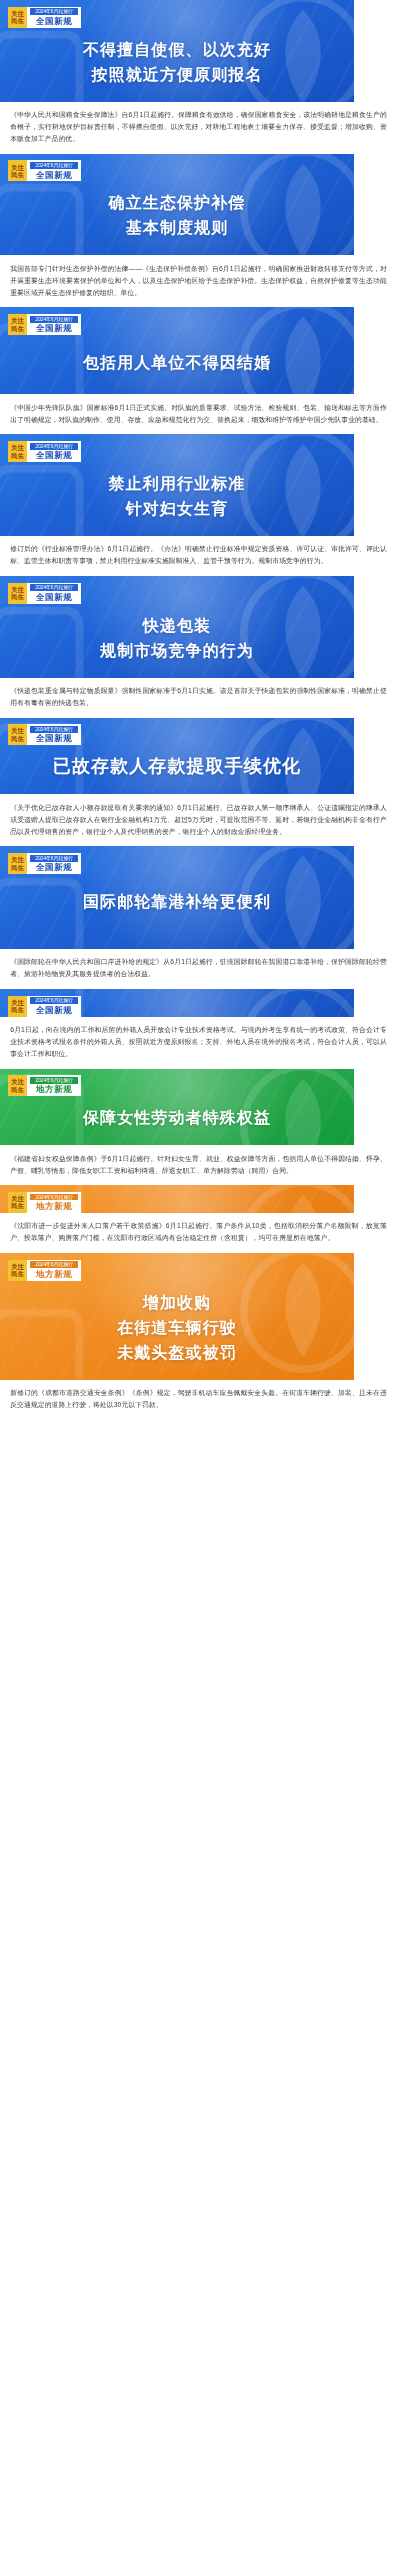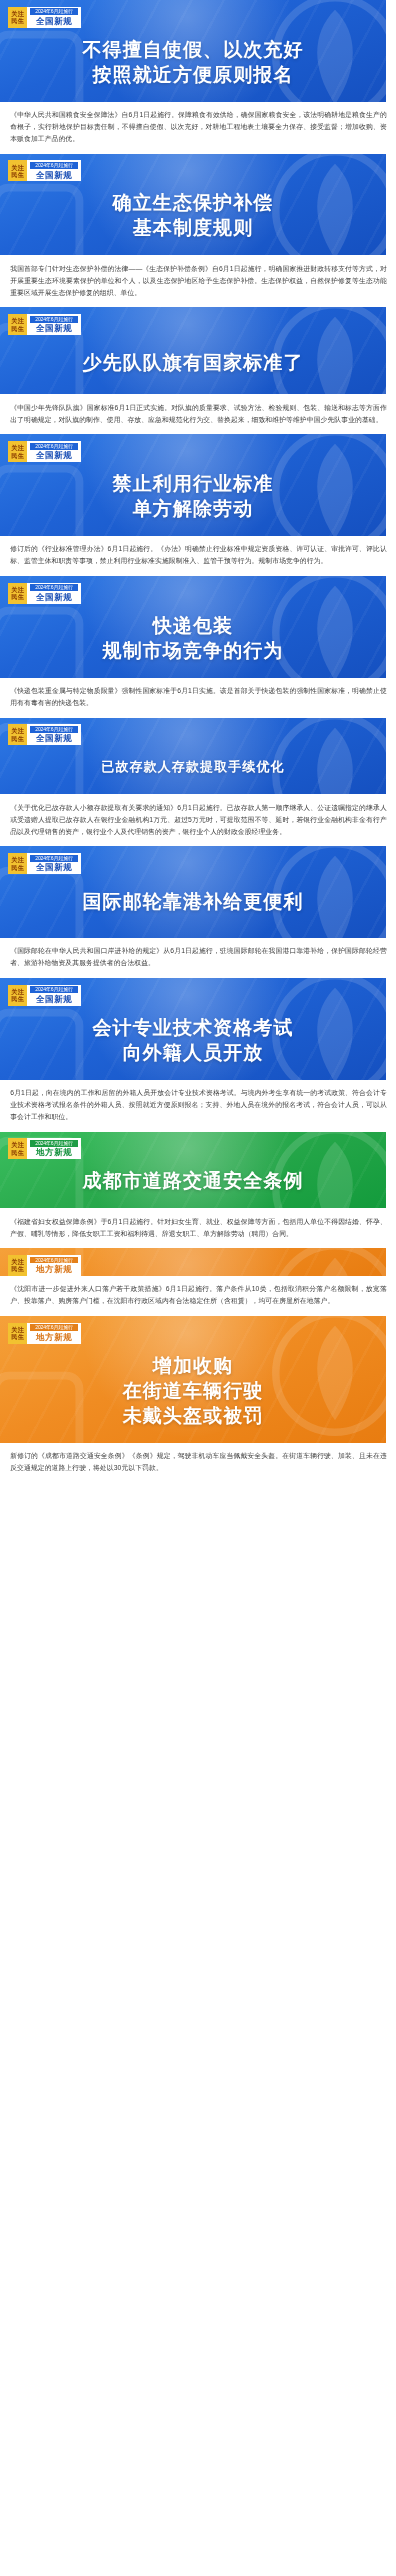--- a/index.html
+++ b/index.html
@@ -13,21 +13,21 @@
     -webkit-font-smoothing: antialiased;
   }
   .page {
     width: 397px;
     position: relative;
     overflow: hidden;
   }
   
   .card {
     position: relative;
-    width: 386px;
+    width: 354px;
     box-sizing: border-box;
     overflow: hidden;
   }
   .card.blue {
     background: linear-gradient(160deg, #2f7ae5 0%, #1f63d6 40%, #1550c0 100%);
   }
   .card.green {
     background: linear-gradient(160deg, #3bbf5f 0%, #29a94c 45%, #139b3c 100%);
   }
   .card.orange {
@@ -131,21 +131,21 @@
   .card.green .badge-scope { color: #14913d; }
   .card.orange .badge-scope { color: #d9761a; }
 
   
   .headline {
     position: relative;
     z-index: 5;
     text-align: center;
     color: #ffffff;
     font-weight: bold;
-    font-size: 19px;
+    font-size: 16px;
     line-height: 25px;
     letter-spacing: 1.1px;
     padding: 9px 17px 15px 17px;
     text-shadow: 0 1.1px 3.4px rgba(0,0,0,.22);
   }
   .headline .ln { display: block; white-space: nowrap; }
 
   
   .body-text {
     padding: 7.4px 10.2px 8.5px 10.2px;
@@ -228,21 +228,21 @@
       <div class="badge-left">
         <span>关注</span>
         <span>民生</span>
       </div>
       <div class="badge-right">
         <div class="badge-date">2024年6月起施行</div>
         <div class="badge-scope">全国新规</div>
       </div>
     </div>
     <div class="headline" style="padding: 15px 17px 19.3px;">
-          <span class="ln">少先队队旗有国家标准了</span>
+          <span class="ln">包括用人单位不得因结婚</span>
         </div>
   </div>
 <div class="body-text">《中国少年先锋队队旗》国家标准6月1日正式实施。对队旗的质量要求、试验方法、检验规则、包装、输送和标志等方面作出了明确规定，对队旗的制作、使用、存放、应急和规范化行为交、替换起来，细致和维护等维护中国少先队事业的基础。</div>
   <div class="card blue">
     <div class="diag"></div>
     <div class="glow"></div>
     <svg class="wm" viewBox="0 0 100 100">
       <circle cx="50" cy="50" r="40" fill="none" stroke="#ffffff" stroke-width="5"></circle>
       <path d="M50 18 C 66 34, 66 58, 50 82 C 34 58, 34 34, 50 18 Z" fill="#ffffff"></path>
     </svg>
@@ -254,21 +254,21 @@
         <span>关注</span>
         <span>民生</span>
       </div>
       <div class="badge-right">
         <div class="badge-date">2024年6月起施行</div>
         <div class="badge-scope">全国新规</div>
       </div>
     </div>
     <div class="headline">
           <span class="ln">禁止利用行业标准</span>
-          <span class="ln">单方解除劳动</span>
+          <span class="ln">针对妇女生育</span>
         </div>
   </div>
 <div class="body-text">修订后的《行业标准管理办法》6月1日起施行。《办法》明确禁止行业标准中规定资质资格、许可认证、审批许可、评比认标、监管主体和职责等事项，禁止利用行业标准实施限制准入、监管干预等行为。规制市场竞争的行为。</div>
   <div class="card blue">
     <div class="diag"></div>
     <div class="glow"></div>
     <svg class="wm" viewBox="0 0 100 100">
       <circle cx="50" cy="50" r="40" fill="none" stroke="#ffffff" stroke-width="5"></circle>
       <path d="M50 18 C 66 34, 66 58, 50 82 C 34 58, 34 34, 50 18 Z" fill="#ffffff"></path>
     </svg>
@@ -304,21 +304,21 @@
     <div class="badge-wrap">
       <div class="badge-left">
         <span>关注</span>
         <span>民生</span>
       </div>
       <div class="badge-right">
         <div class="badge-date">2024年6月起施行</div>
         <div class="badge-scope">全国新规</div>
       </div>
     </div>
-    <div class="headline" style="font-size: 13px;">
+    <div class="headline" style="font-size: 18px;">
           <span class="ln">已故存款人存款提取手续优化</span>
         </div>
   </div>
 <div class="body-text">《关于优化已故存款人小额存款提取有关要求的通知》6月1日起施行。已故存款人第一顺序继承人、公证遗嘱指定的继承人或受遗赠人提取已故存款人在银行业金融机构1万元、超过5万元时，可提取范围不等、延时，若银行业金融机构非金有行产品以及代理销售的资产，银行业个人及代理销售的资产，银行业个人的财政金股经理业务。</div>
   <div class="card blue">
     <div class="diag"></div>
     <div class="glow"></div>
     <svg class="wm" viewBox="0 0 100 100">
       <circle cx="50" cy="50" r="40" fill="none" stroke="#ffffff" stroke-width="5"></circle>
       <path d="M50 18 C 66 34, 66 58, 50 82 C 34 58, 34 34, 50 18 Z" fill="#ffffff"></path>
@@ -329,21 +329,21 @@
     <div class="badge-wrap">
       <div class="badge-left">
         <span>关注</span>
         <span>民生</span>
       </div>
       <div class="badge-right">
         <div class="badge-date">2024年6月起施行</div>
         <div class="badge-scope">全国新规</div>
       </div>
     </div>
-    <div class="headline" style="padding: 15px 17px 24px;">
+    <div class="headline" style="padding: 15px 17px 35px;">
           <span class="ln">国际邮轮靠港补给更便利</span>
         </div>
   </div>
 <div class="body-text">《国际邮轮在中华人民共和国口岸进补给的规定》从6月1日起施行，驻境国际邮轮在我国港口靠港补给，保护国际邮轮经营者、旅游补给物资及其服务提供者的合法权益。</div>
   <div class="card blue">
     <div class="diag"></div>
     <div class="glow"></div>
     <svg class="wm" viewBox="0 0 100 100">
       <circle cx="50" cy="50" r="40" fill="none" stroke="#ffffff" stroke-width="5"></circle>
       <path d="M50 18 C 66 34, 66 58, 50 82 C 34 58, 34 34, 50 18 Z" fill="#ffffff"></path>
@@ -354,24 +354,20 @@
     <div class="badge-wrap">
       <div class="badge-left">
         <span>关注</span>
         <span>民生</span>
       </div>
       <div class="badge-right">
         <div class="badge-date">2024年6月起施行</div>
         <div class="badge-scope">全国新规</div>
       </div>
     </div>
-    <div class="headline">
-          <span class="ln">会计专业技术资格考试</span>
-          <span class="ln">向外籍人员开放</span>
-        </div>
   </div>
 <div class="body-text">6月1日起，向在境内的工作和居留的外籍人员开放会计专业技术资格考试。与境内外考生享有统一的考试政策、符合会计专业技术资格考试报名条件的外籍人员、按照就近方便原则报名；支持、外地人员在境外的报名考试，符合会计人员，可以从事会计工作和职位。</div>
   <div class="card green">
     <div class="diag"></div>
     <div class="glow"></div>
     <svg class="wm" viewBox="0 0 100 100">
       <circle cx="50" cy="50" r="40" fill="none" stroke="#ffffff" stroke-width="5"></circle>
       <path d="M50 18 C 66 34, 66 58, 50 82 C 34 58, 34 34, 50 18 Z" fill="#ffffff"></path>
     </svg>
     <svg class="wm2" viewBox="0 0 100 100">
@@ -381,21 +377,21 @@
       <div class="badge-left">
         <span>关注</span>
         <span>民生</span>
       </div>
       <div class="badge-right">
         <div class="badge-date">2024年6月起施行</div>
         <div class="badge-scope">地方新规</div>
       </div>
     </div>
     <div class="headline">
-          <span class="ln">成都市道路交通安全条例</span>
+          <span class="ln">保障女性劳动者特殊权益</span>
         </div>
   </div>
 <div class="body-text">《福建省妇女权益保障条例》于6月1日起施行。针对妇女生育、就业、权益保障等方面，包括用人单位不得因结婚、怀孕、产假、哺乳等情形，降低女职工工资和福利待遇、辞退女职工、单方解除劳动（聘用）合同。</div>
   <div class="card orange">
     <div class="diag"></div>
     <div class="glow"></div>
     <svg class="wm" viewBox="0 0 100 100">
       <circle cx="50" cy="50" r="40" fill="none" stroke="#ffffff" stroke-width="5"></circle>
       <path d="M50 18 C 66 34, 66 58, 50 82 C 34 58, 34 34, 50 18 Z" fill="#ffffff"></path>
     </svg>

